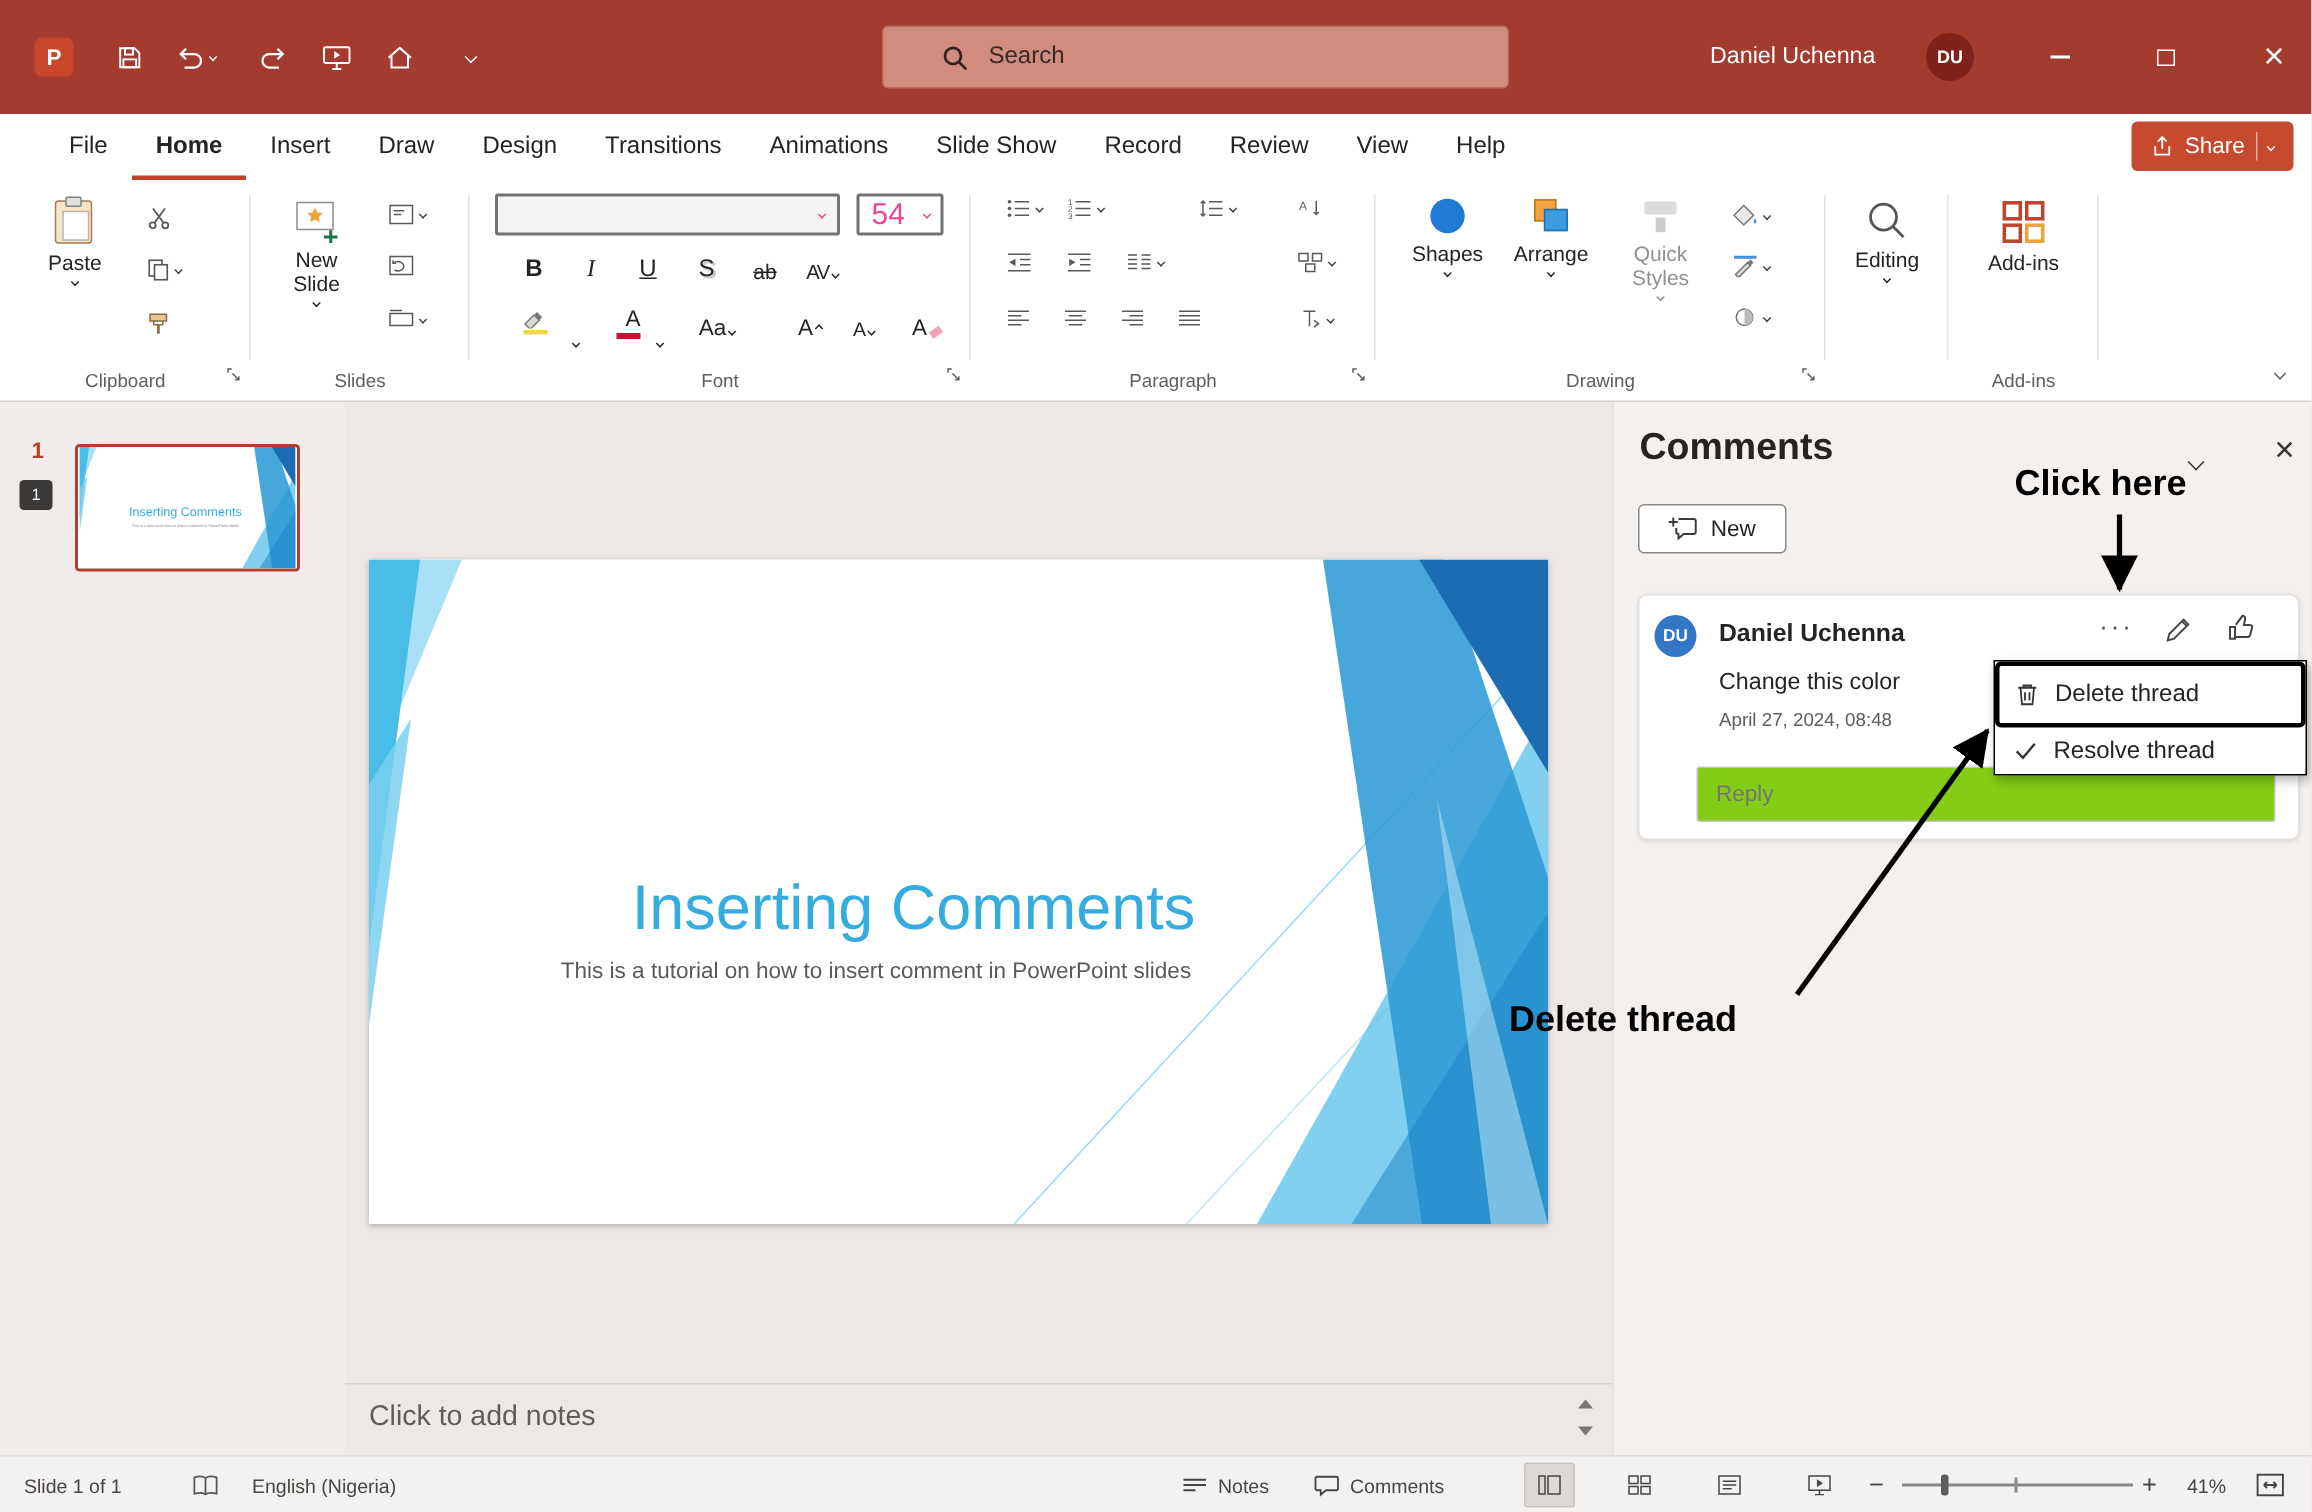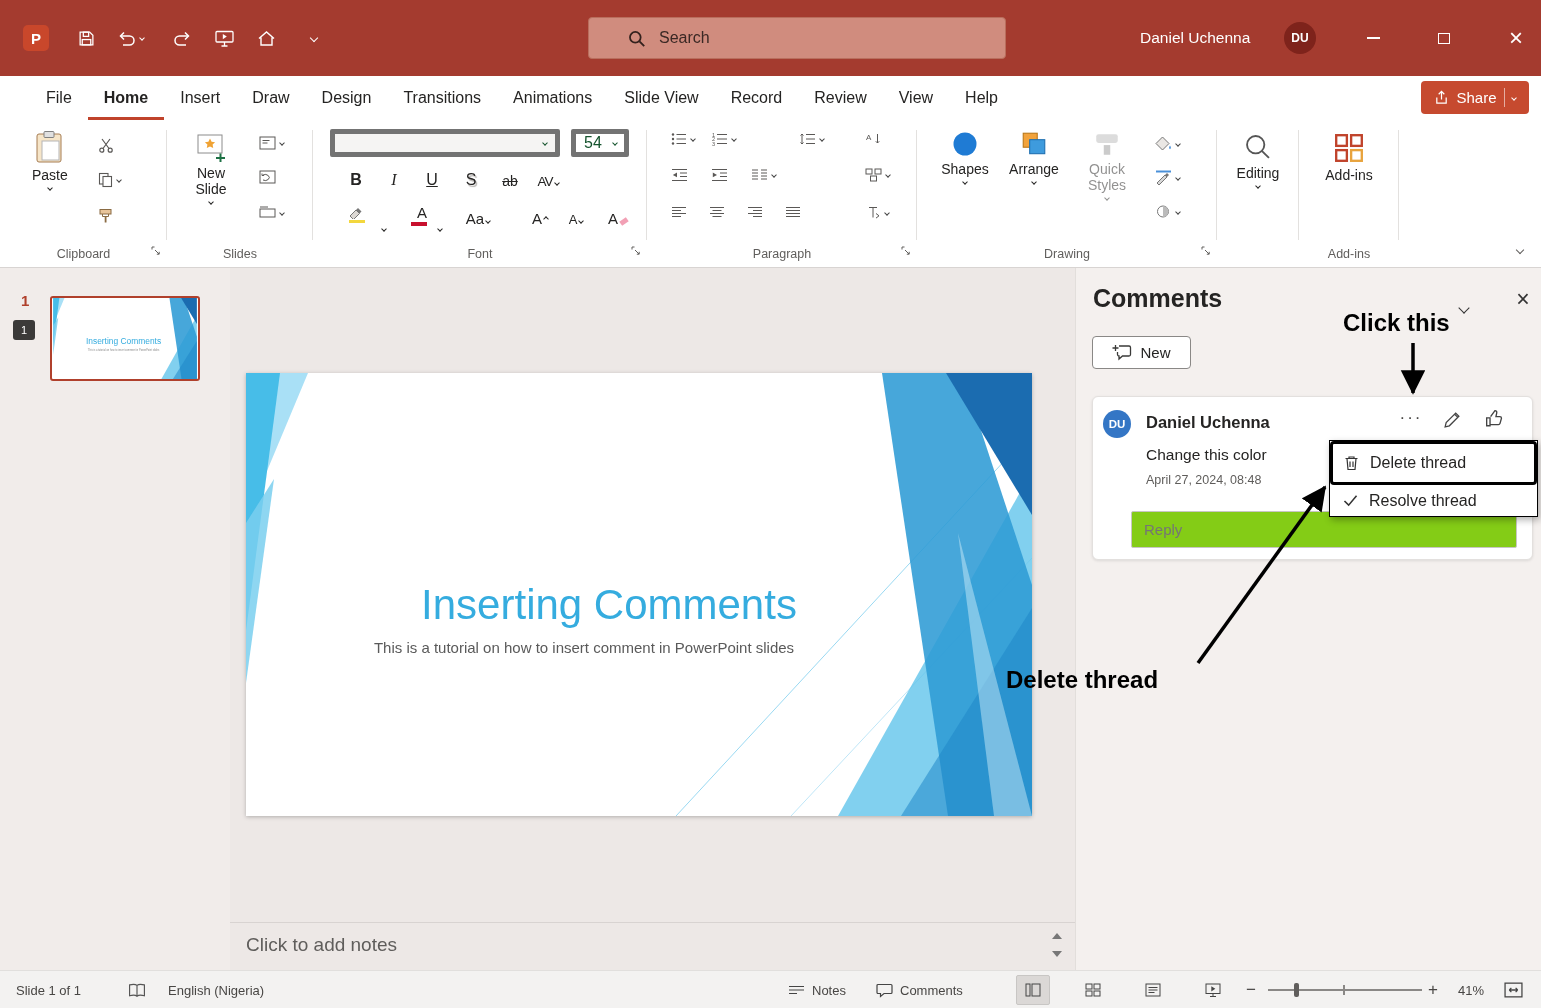--- a/index.html
+++ b/index.html
@@ -23,21 +23,21 @@
   .mtab.active{font-weight:700;box-shadow:inset 0 -3px 0 #C0432B}
   #share-btn{position:absolute;left:1421px;top:81px;width:108px;height:33px;background:#C64A2F;border-radius:4px;color:#fff;display:flex;align-items:center;justify-content:center;gap:7px;font-size:15px;cursor:pointer}
   
   #ribbon{left:0;top:120px;width:1541px;height:148px;background:#fff;border-bottom:1px solid #D8D4D2}
   .rgroup{position:absolute;top:0;height:148px}
   .rgroup:after{content:'';position:absolute;right:0;top:10px;bottom:28px;width:1px;background:#E3E1DF}
   .glabel{position:absolute;bottom:7px;left:0;right:0;text-align:center;font-size:12.5px;color:#605E5C}
   .launcher{position:absolute;bottom:8px;right:6px;cursor:pointer}
   .rbig{position:absolute;display:flex;flex-direction:column;align-items:center;gap:3px;font-size:14px;color:#252423;cursor:pointer;text-align:center;line-height:1.15}
   .rsm{position:absolute;display:flex;align-items:center;gap:4px;color:#444;cursor:pointer}
-  .combo{position:absolute;height:28px;border:5px solid #737373;border-radius:2px;background:#fff;display:flex;align-items:center;cursor:pointer;color:#14532d;font-size:16px}
+  .combo{position:absolute;height:28px;border:2px solid #737373;border-radius:2px;background:#fff;display:flex;align-items:center;cursor:pointer;color:#ec4899;font-size:20px}
   .fbtn{position:absolute;height:28px;min-width:26px;display:flex;align-items:flex-end;justify-content:center;gap:2px;font-size:16px;cursor:pointer;color:#252423;padding-bottom:3px}
   .colbar{display:block;width:16px;height:3.5px;margin-top:1px}
   
   #thumbs{left:0;top:268px;width:230px;height:702px;background:#F1ECEA}
   #canvas{left:230px;top:268px;width:845px;height:702px;background:#EDE8E6}
   #slide{position:absolute;left:16px;top:105px;width:786px;height:443px;background:#fff;box-shadow:0 1px 4px rgba(0,0,0,.25)}
   #companel{left:1075px;top:268px;width:466px;height:702px;background:#F4F0EE;border-left:1px solid #E2DEDB}
   
   #statusbar{left:0;top:970px;width:1541px;height:38px;background:#F3F2F1;border-top:1px solid #E1DFDD;font-size:13px;color:#484644}
   .sitem{position:absolute;display:flex;align-items:center;gap:7px;height:38px;cursor:pointer;white-space:nowrap}
@@ -116,21 +116,21 @@
 </div>
 
 <div class="abs" id="menubar">
   <div class="mtab">File</div>
   <div class="mtab active">Home</div>
   <div class="mtab">Insert</div>
   <div class="mtab">Draw</div>
   <div class="mtab">Design</div>
   <div class="mtab">Transitions</div>
   <div class="mtab">Animations</div>
-  <div class="mtab">Slide View</div>
+  <div class="mtab">Slide Show</div>
   <div class="mtab">Record</div>
   <div class="mtab">Review</div>
   <div class="mtab">View</div>
   <div class="mtab">Help</div>
 </div>
 <div id="share-btn">
   <svg width="15" height="15" viewBox="0 0 16 16" fill="none" stroke="#fff" stroke-width="1.3">
       <path d="M8 10 V2 M5 4.5 L8 1.5 11 4.5"></path>
       <path d="M3 8 v6 h10 v-6"></path>
     </svg>
@@ -535,21 +535,21 @@
     </div>
     <div class="flex" style="height:31px;gap:11px;padding:0 13px;font-size:16px;cursor:pointer">
       <svg width="15" height="13" viewBox="0 0 16 14" fill="none" stroke="#333" stroke-width="1.7">
           <path d="M1.5 7.5 L6 12 14.5 2"></path>
         </svg>
       <span>Resolve thread</span>
     </div>
   </div>
 </div>
 
-<div class="abs" style="left:1343px;top:309px;font-size:24px;font-weight:800;color:#000;z-index:40">Click this</div>
+<div class="abs" style="left:1343px;top:309px;font-size:24px;font-weight:800;color:#000;z-index:40">Click here</div>
 <div class="abs" style="left:1006px;top:666px;font-size:24px;font-weight:800;color:#000;z-index:40">Delete thread</div>
 <svg class="abs" style="left:1000px;top:295px;z-index:40;pointer-events:none" width="541" height="430">
   <defs>
     <marker id="ah" markerWidth="9" markerHeight="8" refX="6.5" refY="3.5" orient="auto">
         <path d="M0 0 L7 3.5 L0 7 Z"></path>
       </marker>
   </defs>
   <line x1="413" y1="48" x2="413" y2="98" stroke="#000" stroke-width="3.5" marker-end="url(#ah)"></line>
   <line x1="198" y1="368" x2="325" y2="192" stroke="#000" stroke-width="3.5" marker-end="url(#ah)"></line>
 </svg>

